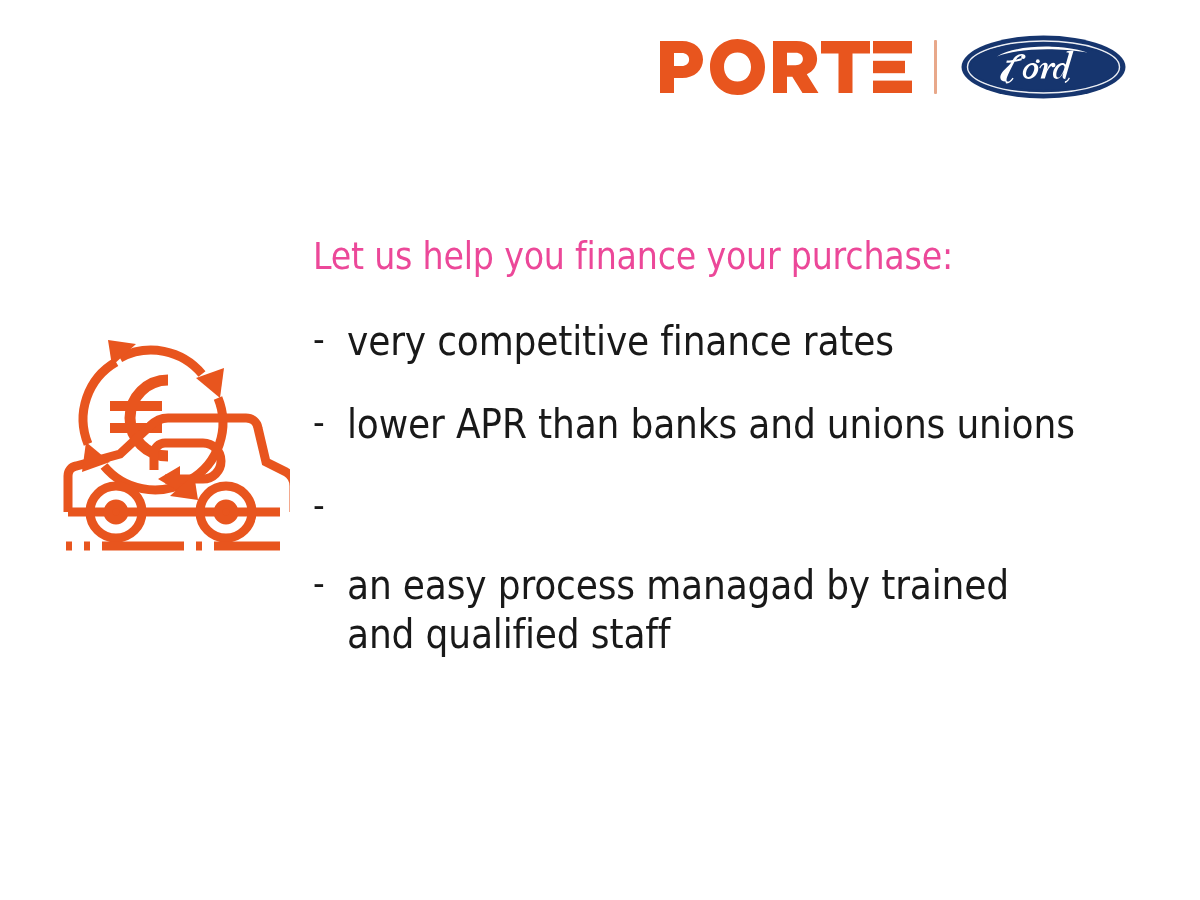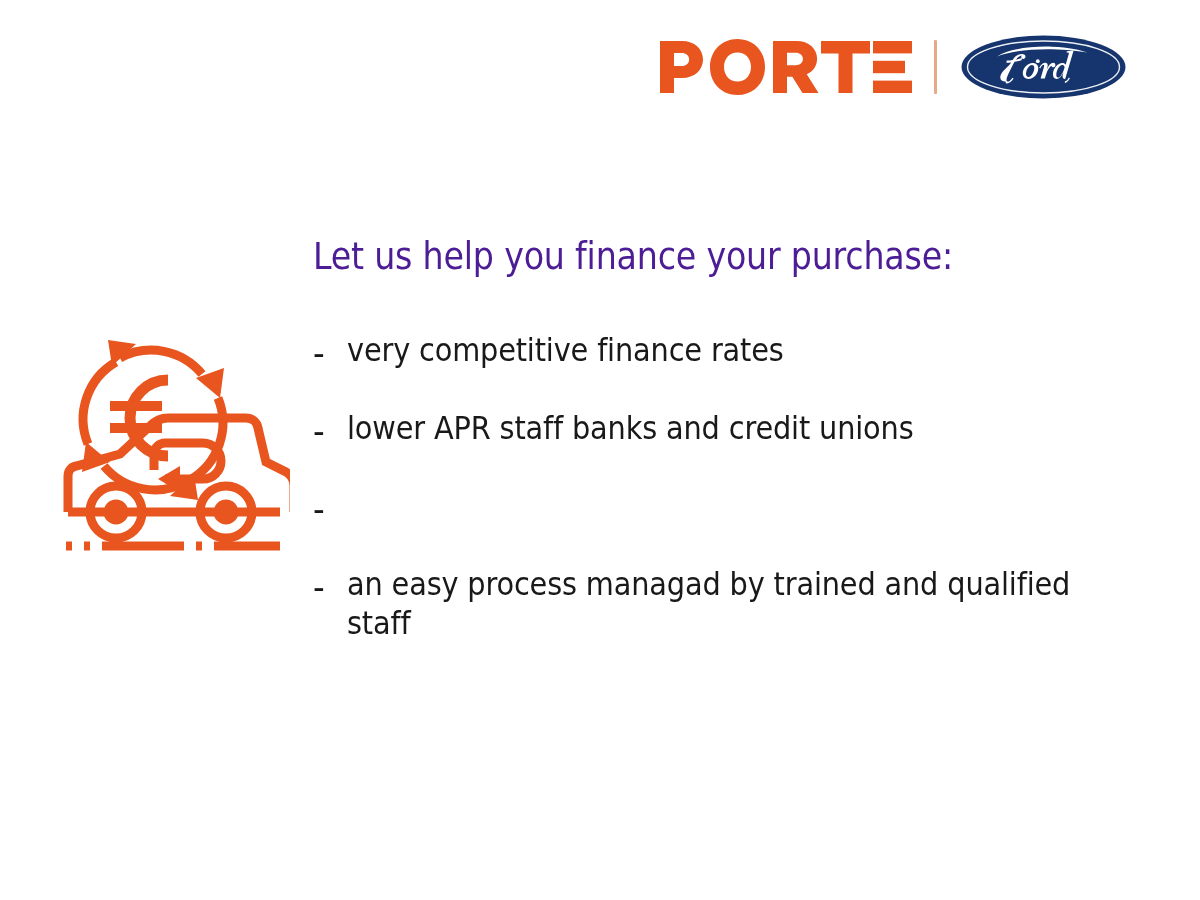--- a/index.html
+++ b/index.html
@@ -73,24 +73,24 @@
     position: absolute;
     left: 313px;
     top: 0;
     width: 800px;
   }
 
   .headline {
     font-family: "DejaVu Sans Condensed", "Liberation Sans Narrow", "Liberation Sans", sans-serif;
     font-size: 37px;
     font-weight: 400;
-    color: #4c1d95;
+    color: #ec4899;
     letter-spacing: -0.2px;
     line-height: 1.12;
-    margin: 0 0 54px 0;
+    margin: 0 0 40px 0;
     white-space: nowrap;
   }
 
   .bullet-list {
     list-style: none;
     margin: 0;
     padding: 0;
   }
 
   .bullet-item {
@@ -106,21 +106,21 @@
     width: 34px;
     font-family: "DejaVu Sans Condensed", "Liberation Sans Narrow", "Liberation Sans", sans-serif;
     font-size: 36px;
     font-weight: 400;
     color: #191919;
     line-height: 1.22;
   }
 
   .bullet-text {
     font-family: "DejaVu Sans Condensed", "Liberation Sans Narrow", "Liberation Sans", sans-serif;
-    font-size: 32px;
+    font-size: 40px;
     font-weight: 400;
     color: #191919;
     letter-spacing: -0.15px;
     line-height: 1.22;
     max-width: 730px;
   }
 </style>
 </head>
 <body>
 
@@ -252,21 +252,21 @@
 
       <ul class="bullet-list">
 
         <li class="bullet-item">
           <span class="bullet-dash">-</span>
           <span class="bullet-text">very competitive finance rates</span>
         </li>
 
         <li class="bullet-item">
           <span class="bullet-dash">-</span>
-          <span class="bullet-text">lower APR staff banks and credit unions</span>
+          <span class="bullet-text">lower APR than banks and unions unions</span>
         </li>
 
         <li class="bullet-item">
           <span class="bullet-dash">-</span>
         </li>
 
         <li class="bullet-item">
           <span class="bullet-dash">-</span>
           <span class="bullet-text">an easy process managad by trained and qualified staff</span>
         </li>

